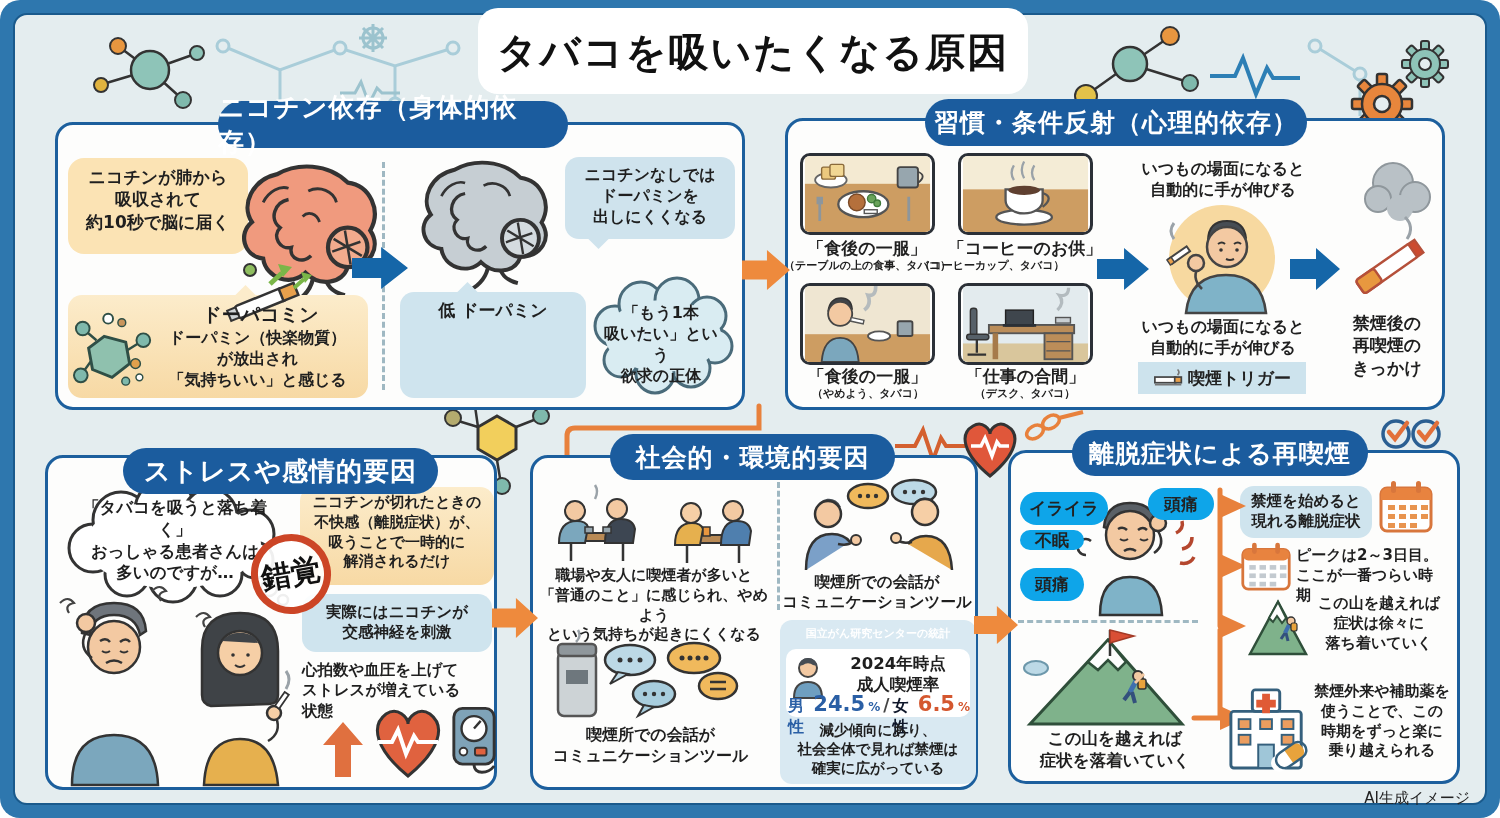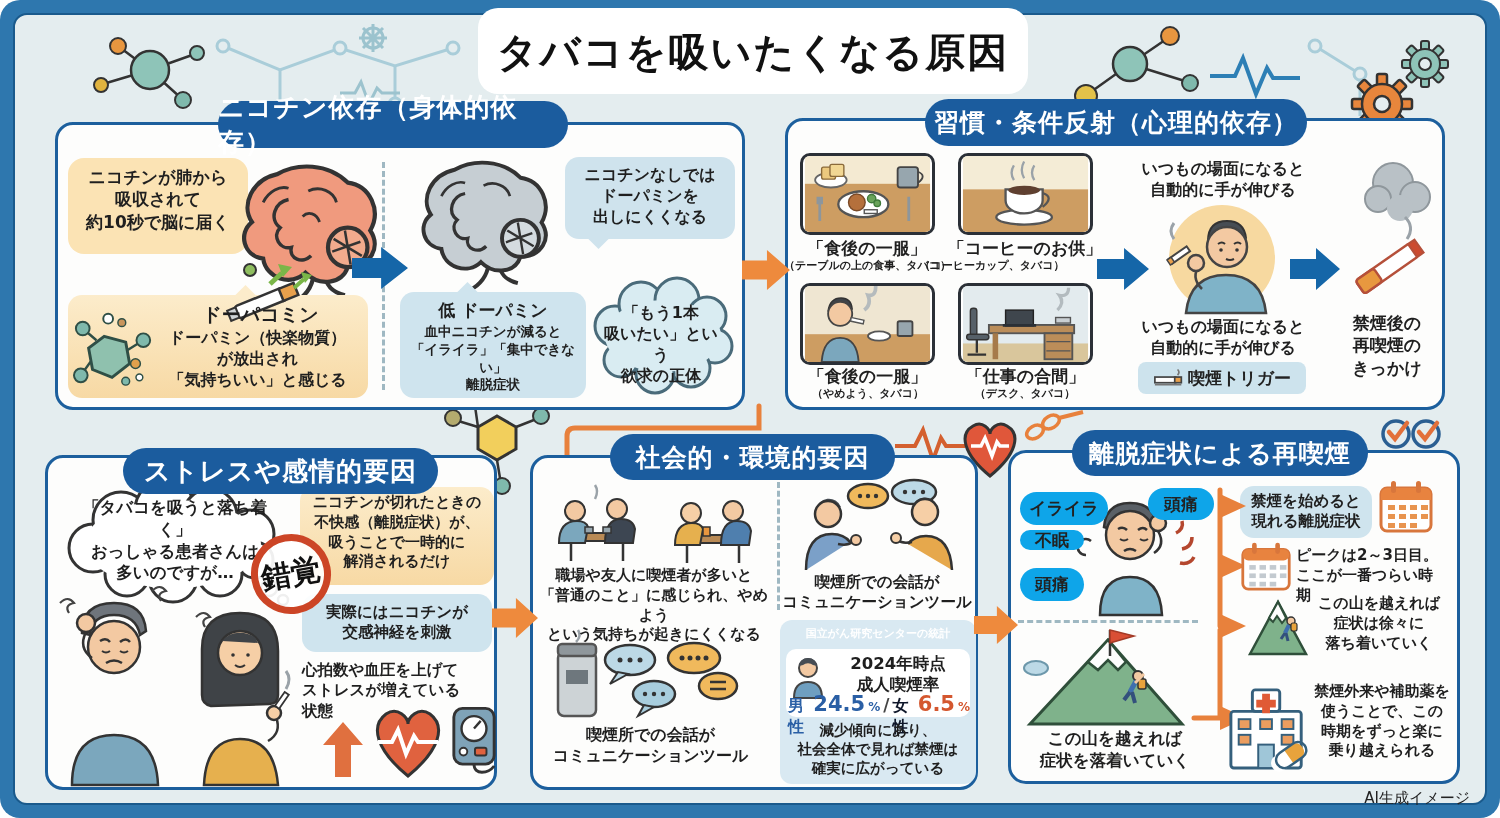--- a/index.html
+++ b/index.html
@@ -198,23 +198,20 @@
  <div class="tail" style="bottom:-7px;left:26px;background:#cfe3ed"></div>
 </div>
 <div class="txt" style="left:565px;top:164px;width:170px;font-size:16px">ニコチンなしでは
 ドーパミンを
 出しにくくなる</div>
 
 <div class="bbox" style="left:400px;top:292px;width:186px;height:106px">
  <div class="tail" style="top:-7px;left:60px;background:#cfe4ee"></div>
 </div>
 <div class="txt" style="left:400px;top:299px;width:186px;font-size:17px">低 ドーパミン</div>
-<div class="txt" style="left:402px;top:323px;width:182px;font-size:13.5px">血中ニコチンが減ると
-「イライラ」「集中できない」
-離脱症状</div>
 
 <svg class="deco" style="left:585px;top:276px;width:152px;height:126px;z-index:3" viewBox="0 0 152 126">
  <g fill="#d9ecf2" stroke="#4a6b7a" stroke-width="3">
   <circle cx="30" cy="50" r="20"></circle>
         <circle cx="56" cy="28" r="22"></circle>
         <circle cx="92" cy="24" r="22"></circle>
         <circle cx="122" cy="40" r="19"></circle>
   <circle cx="130" cy="70" r="17"></circle>
         <circle cx="106" cy="92" r="19"></circle>
         <circle cx="70" cy="98" r="19"></circle>
@@ -315,21 +312,21 @@
  <circle cx="38" cy="60" r="8" fill="#f3c9a2" stroke="#444" stroke-width="2.5"></circle>
  <g transform="rotate(-35 26 50)">
         <rect x="10" y="46" width="22" height="6" fill="#fff" stroke="#444" stroke-width="2"></rect>
         <rect x="8" y="46" width="5" height="6" fill="#e8a04c" stroke="#444" stroke-width="1.5"></rect>
       </g>
  <path d="M16,36 q-6,-8 0,-16" fill="none" stroke="#9aa2a8" stroke-width="3"></path>
 </svg>
 <div class="txt" style="left:1128px;top:316px;width:190px;font-size:16px">いつもの場面になると
 自動的に手が伸びる</div>
 
-<div class="pill" style="left:1138px;top:362px;width:168px;height:32px;background:#cde3ed;border-radius:8px;font-size:17px;gap:1px">
+<div class="pill" style="left:1138px;top:362px;width:168px;height:32px;background:#cde3ed;border-radius:0;font-size:17px;gap:1px">
  <svg style="width:34px;height:18px" viewBox="0 0 36 18">
   <rect x="2" y="8" width="22" height="6" fill="#fff" stroke="#444" stroke-width="1.8"></rect>
   <rect x="23" y="8" width="7" height="6" fill="#e8a04c" stroke="#444" stroke-width="1.8"></rect>
   <path d="M26,6 q3,-3 0,-6 M2,16 h28" stroke="#777" stroke-width="1.8" fill="none"></path>
  </svg>
  <span>喫煙トリガー</span>
 </div>
 
 <div class="ar blue" style="left:1290px;top:248px;width:50px;height:42px"></div>
 

